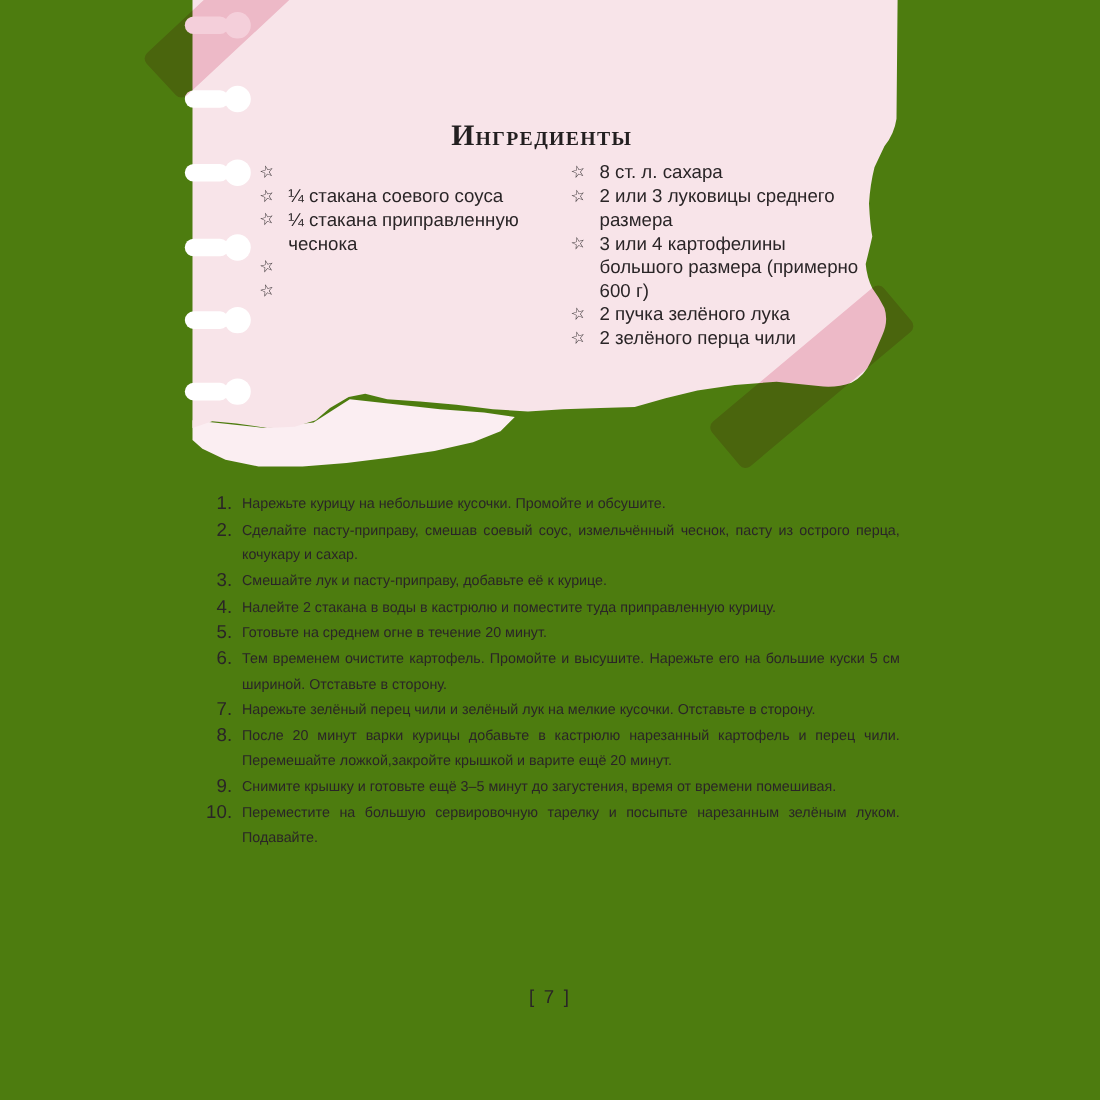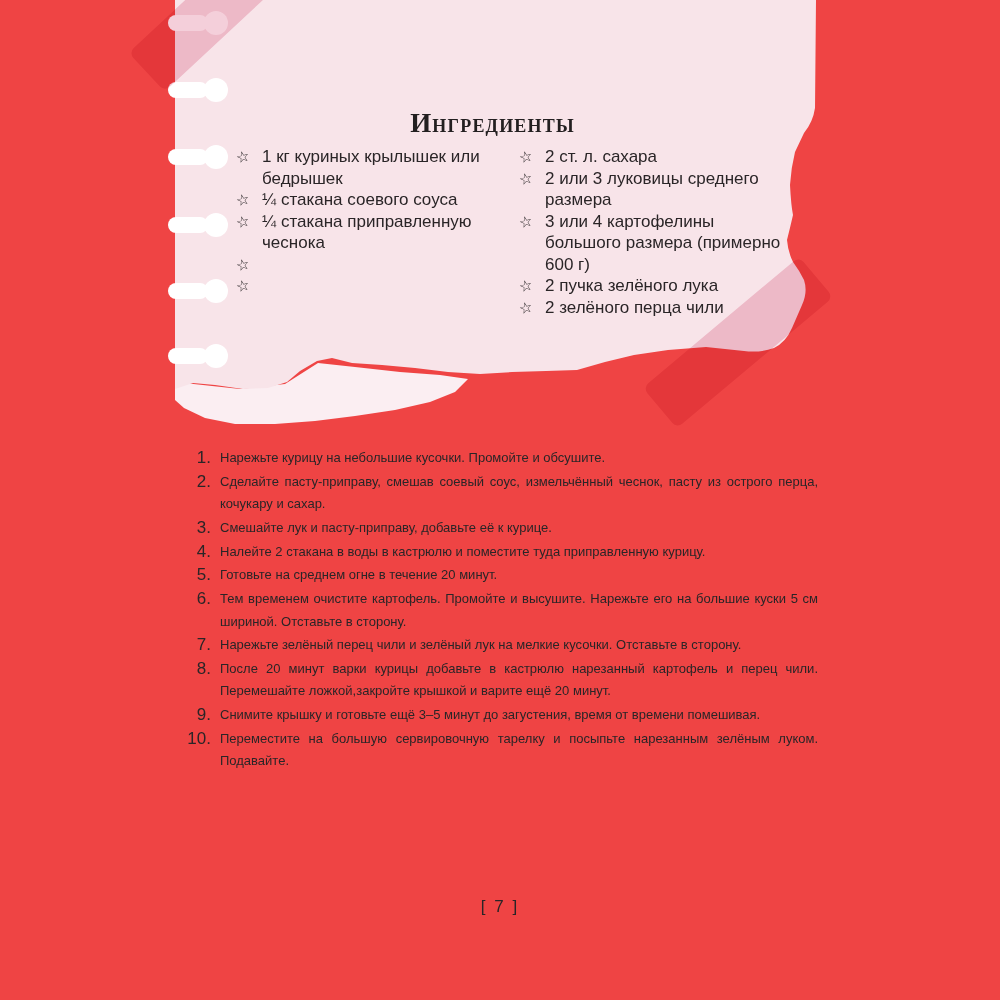--- a/index.html
+++ b/index.html
@@ -3,21 +3,21 @@
 <meta charset="utf-8">
 <style>
   html,body{margin:0;padding:0;}
   body{
     width:1000px;height:1000px;
     background:#ffffff;
     font-family:"Liberation Sans", sans-serif;
     color:#2a2527;
     -webkit-font-smoothing:antialiased;
   }
-  .canvas{position:relative;width:1000px;height:1000px;overflow:hidden;background:#ef4444;}
+  .canvas{position:relative;width:1000px;height:1000px;overflow:hidden;background:#4d7c0f;}
 
   
   .paper-svg{position:absolute;left:0;top:0;z-index:0;}
   .tape{
     position:absolute;
     background:#f4cfda;
     mix-blend-mode:multiply;
     border-radius:7px;
     z-index:1;
   }
@@ -114,42 +114,41 @@
   </svg>
 
   <div class="tape tape-topleft"></div>
   <div class="tape tape-right"></div>
 
   <h2 class="section-heading ingredients-heading">Ингредиенты</h2>
 
   <ul class="ing-col ing-col-left">
     <li class="ing-item">
       <span class="star"><span class="star-glyph">☆</span></span>
-      <span class="ing-text">1 кг куриных крылышек или бедрышек</span>
     </li>
     <li class="ing-item">
       <span class="star"><span class="star-glyph">☆</span></span>
       <span class="ing-text">¼ стакана соевого соуса</span>
     </li>
     <li class="ing-item">
       <span class="star"><span class="star-glyph">☆</span></span>
       <span class="ing-text">¼ стакана приправленную чеснока</span>
     </li>
     <li class="ing-item">
       <span class="star"><span class="star-glyph">☆</span></span>
     </li>
     <li class="ing-item">
       <span class="star"><span class="star-glyph">☆</span></span>
     </li>
   </ul>
 
   <ul class="ing-col ing-col-right">
     <li class="ing-item">
       <span class="star"><span class="star-glyph">☆</span></span>
-      <span class="ing-text">2 ст. л. сахара</span>
+      <span class="ing-text">8 ст. л. сахара</span>
     </li>
     <li class="ing-item">
       <span class="star"><span class="star-glyph">☆</span></span>
       <span class="ing-text">2 или 3 луковицы среднего размера</span>
     </li>
     <li class="ing-item">
       <span class="star"><span class="star-glyph">☆</span></span>
       <span class="ing-text">3 или 4 картофелины большого размера (примерно 600 г)</span>
     </li>
     <li class="ing-item">

